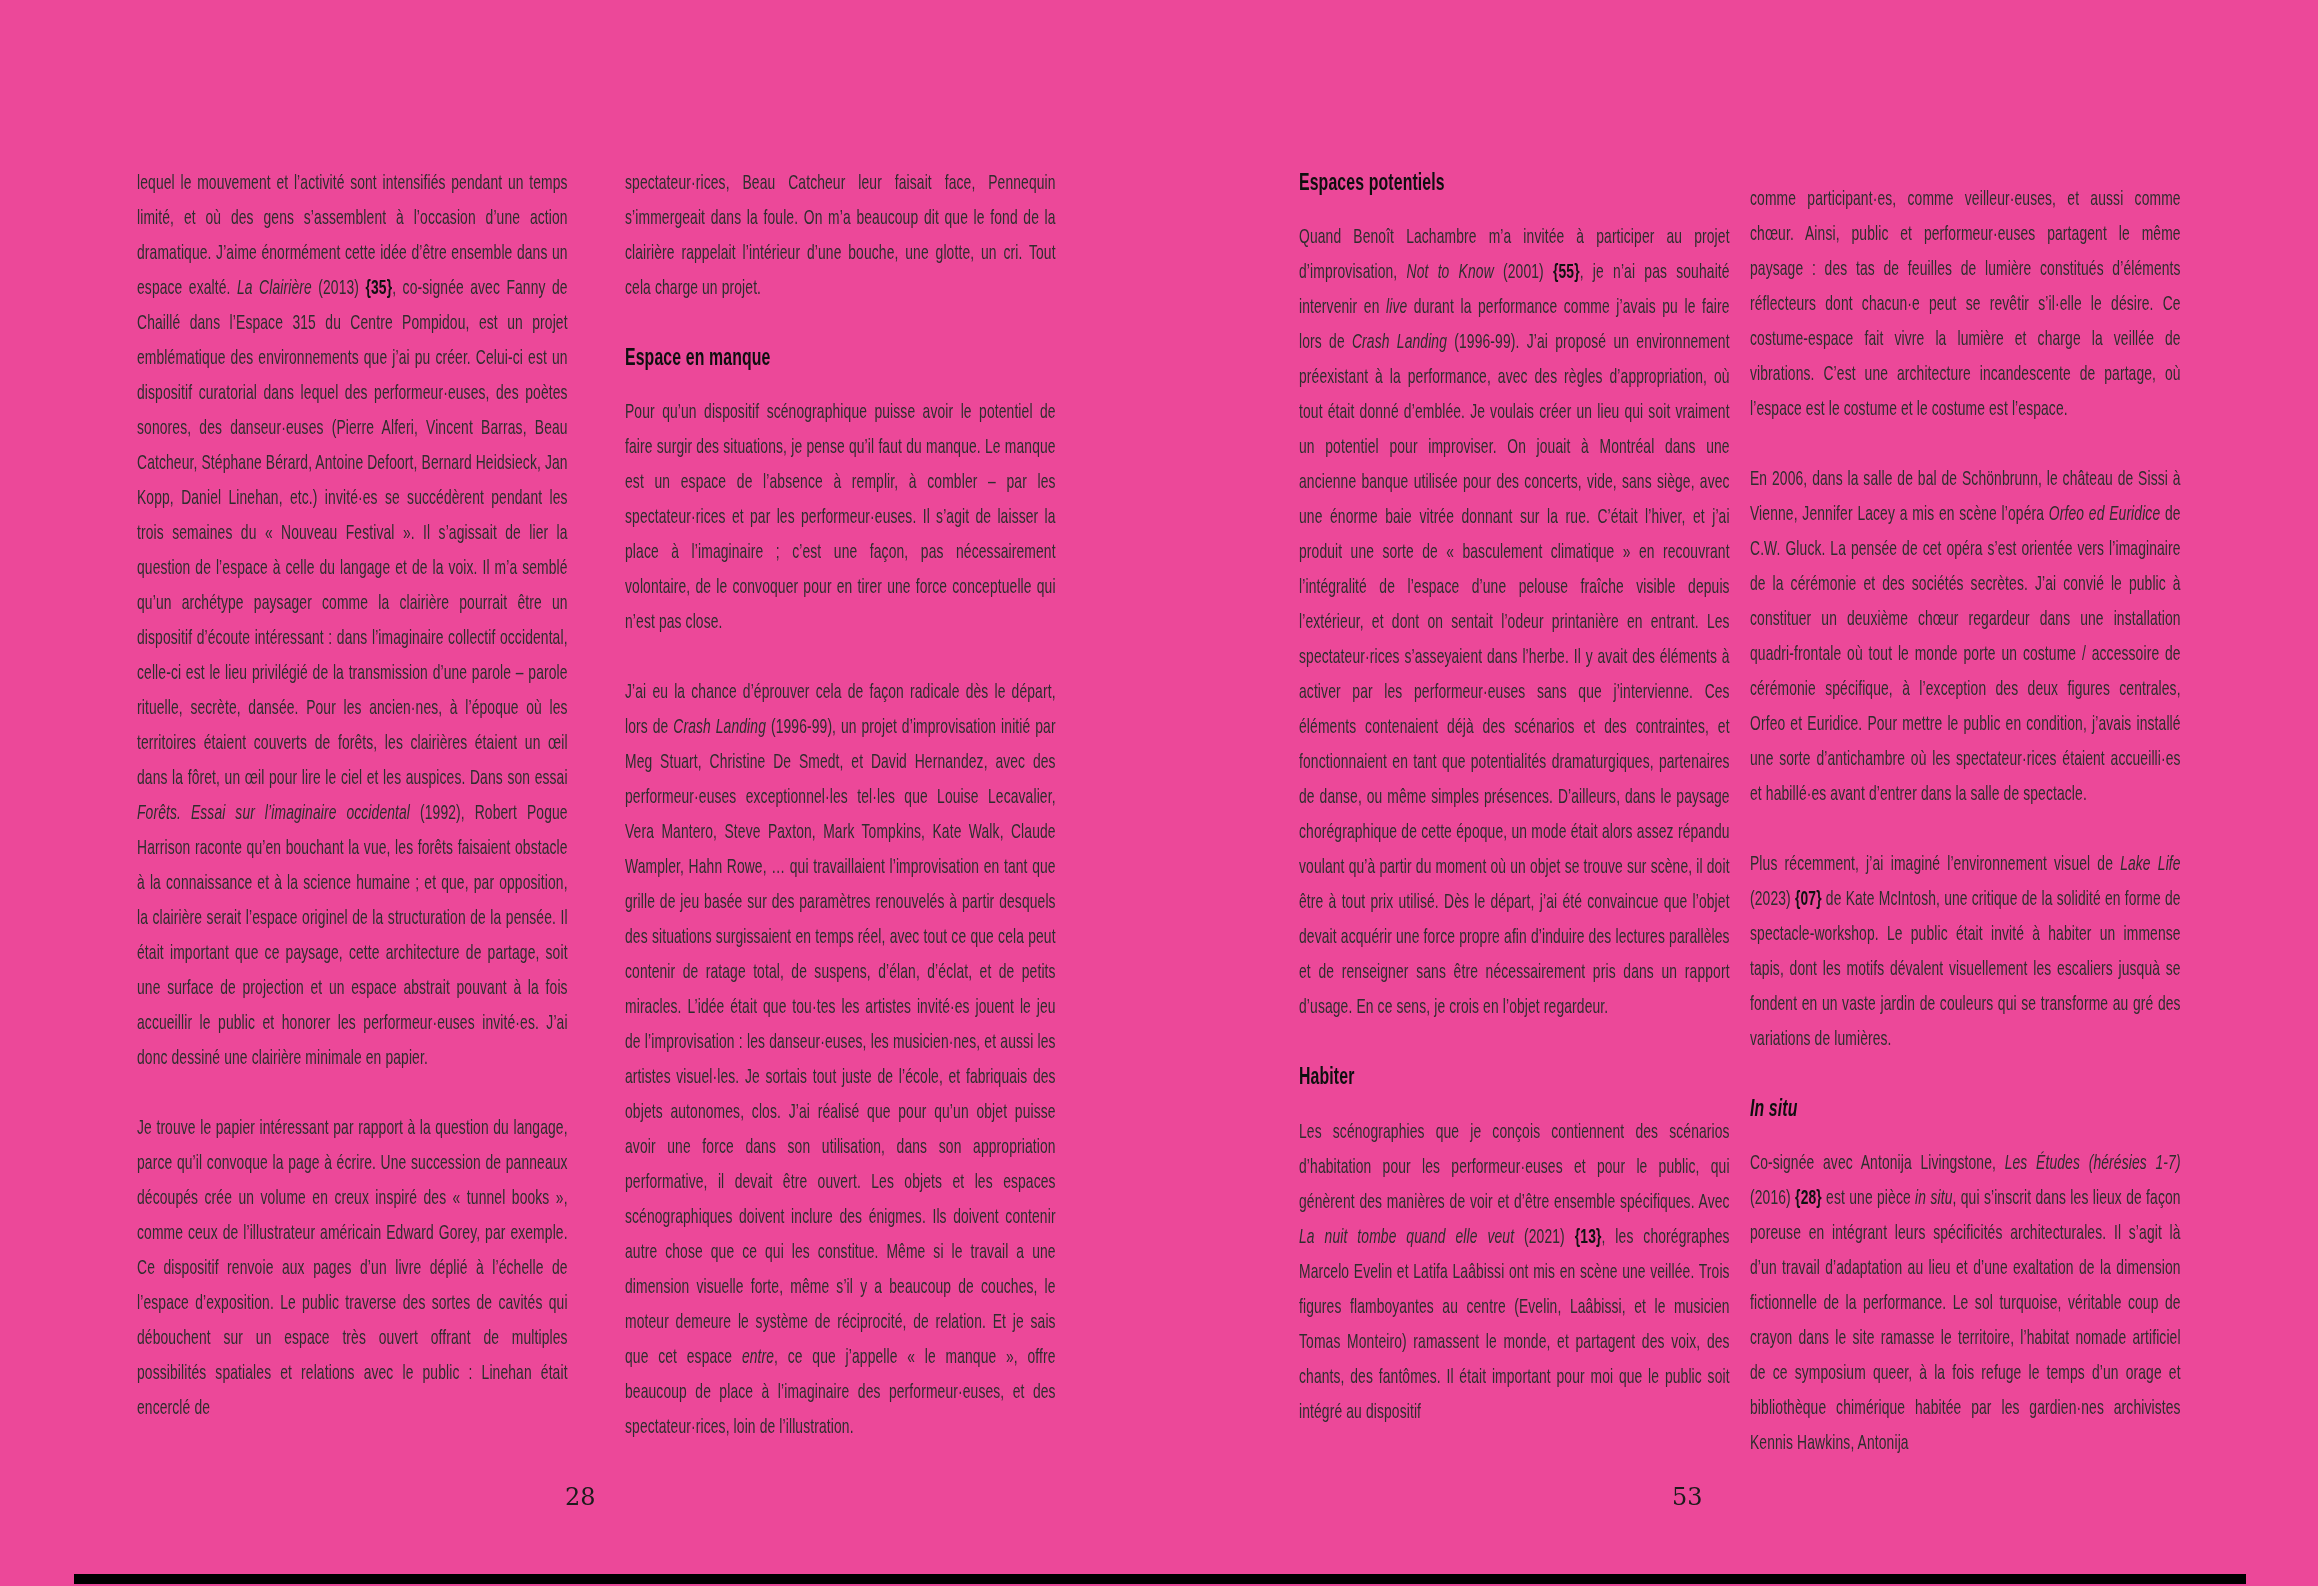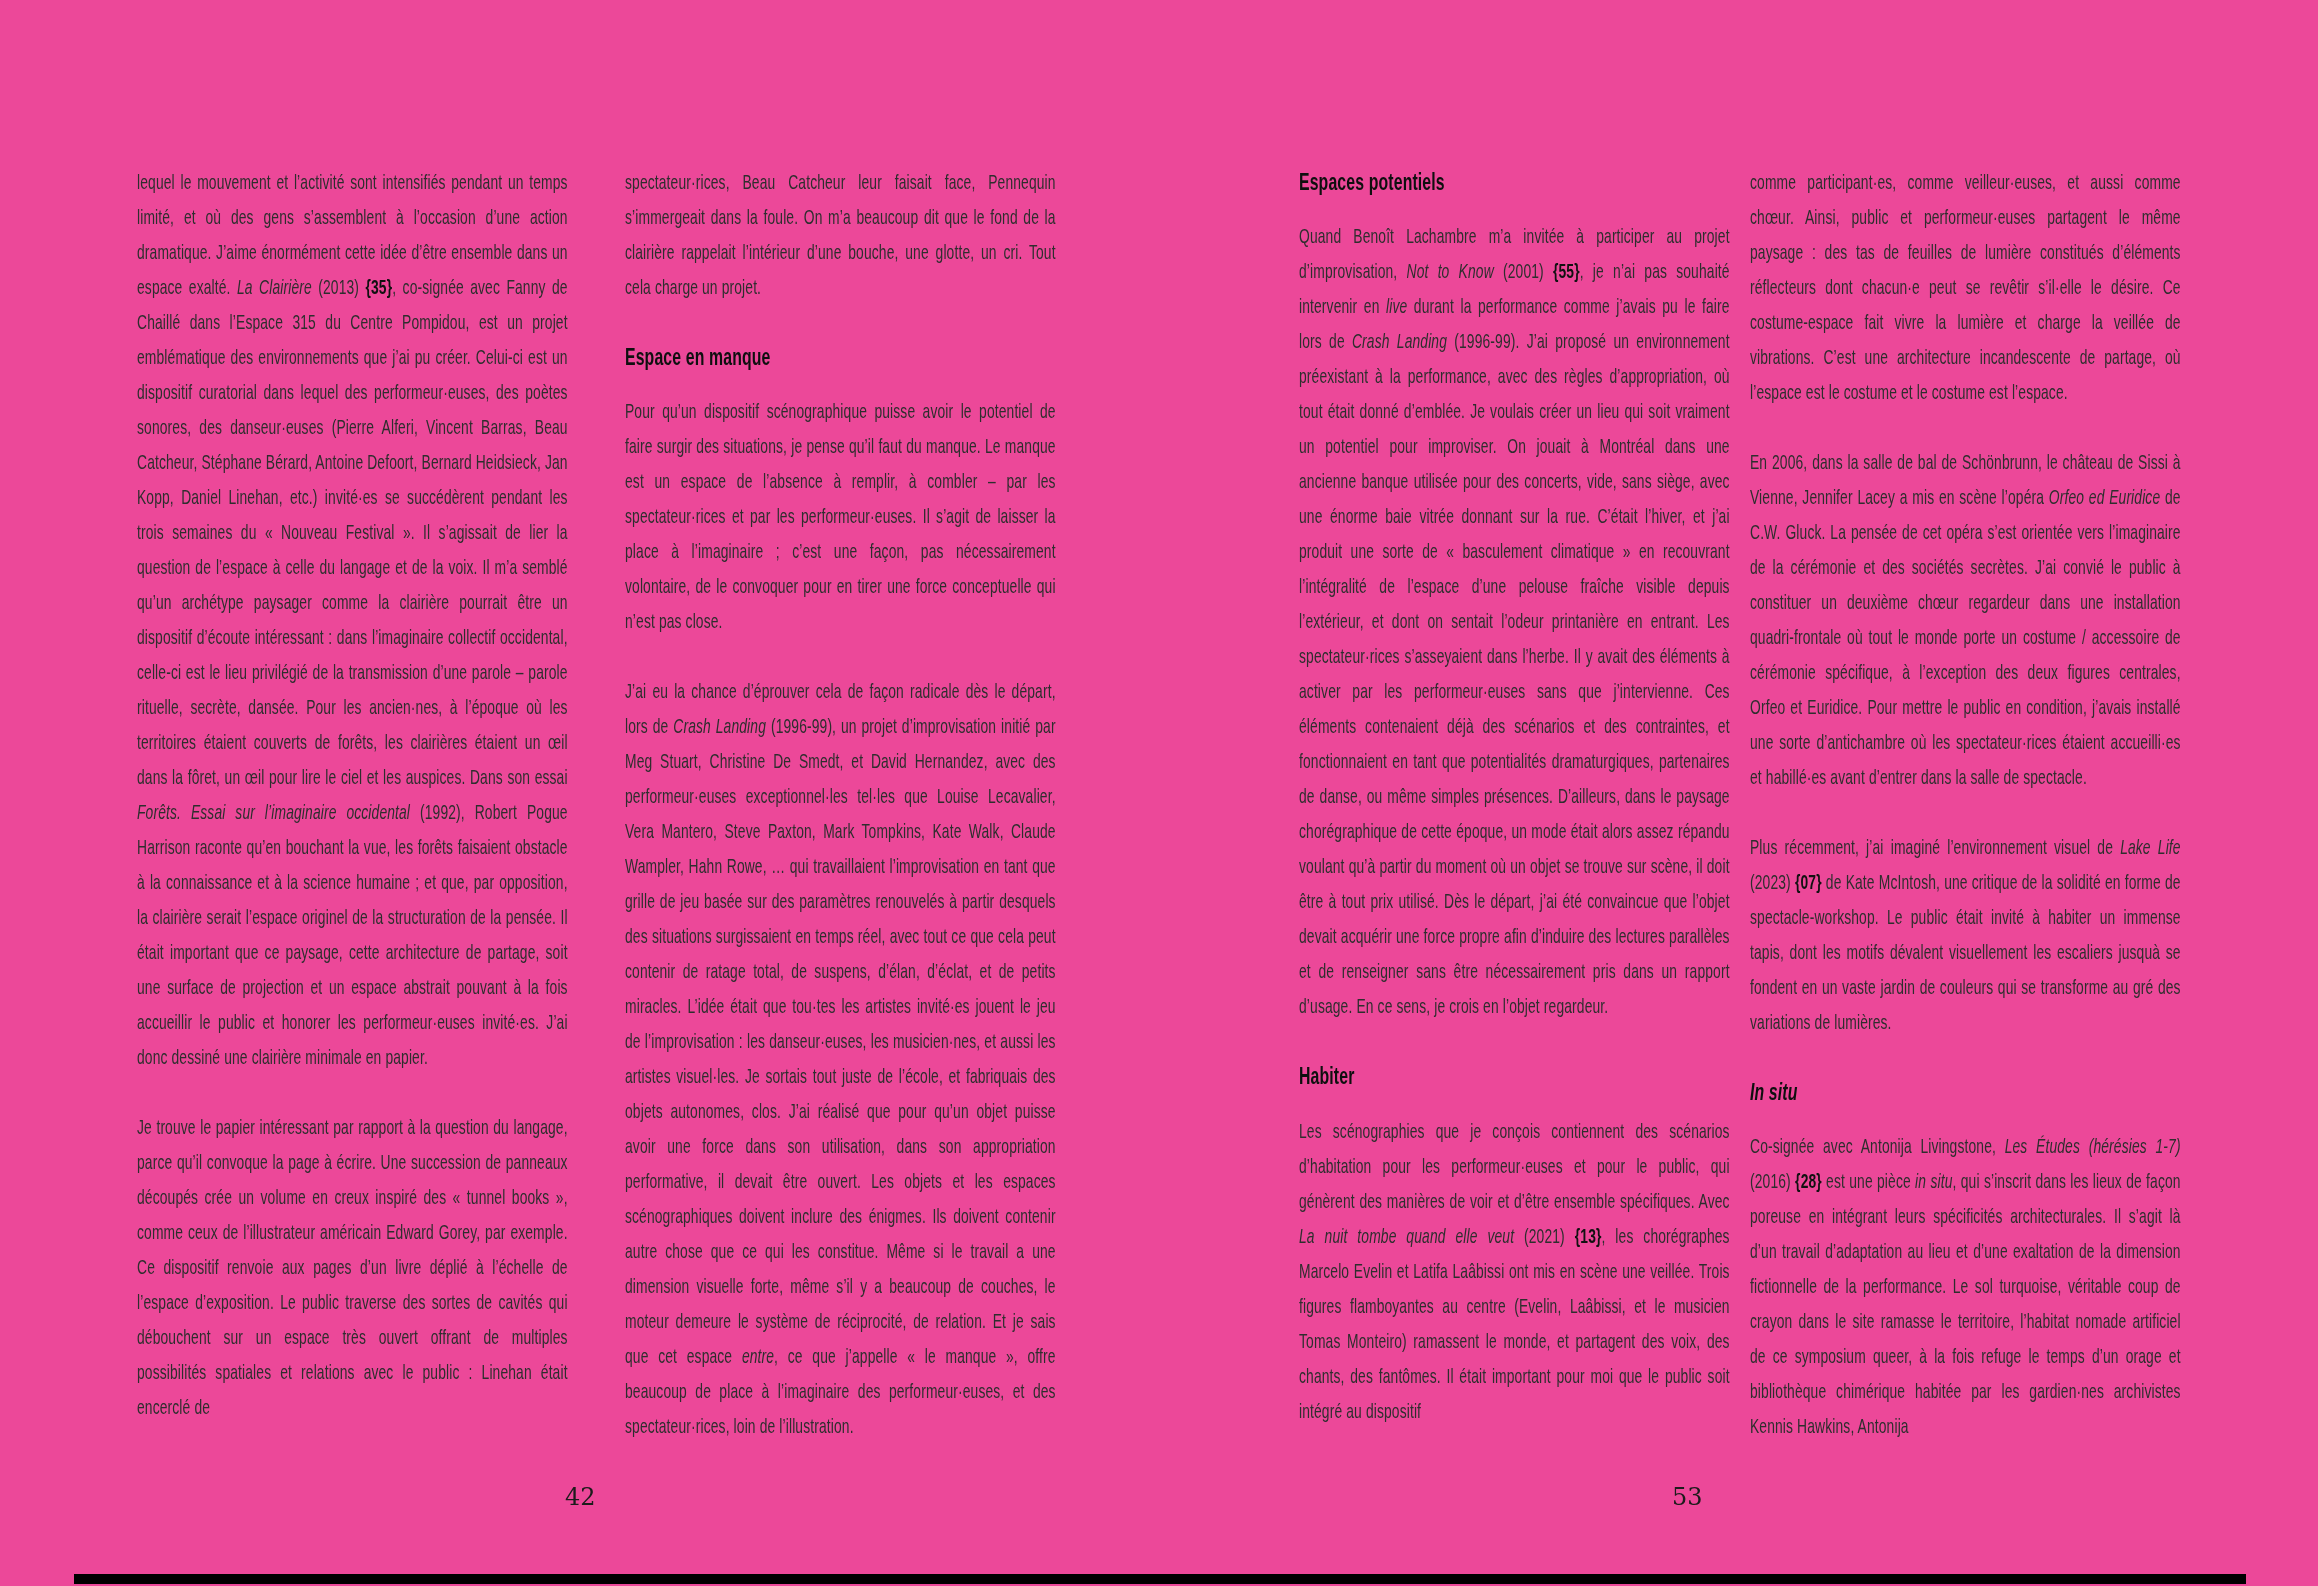--- a/index.html
+++ b/index.html
@@ -24,21 +24,21 @@
   }
   
   .col-inner {
     width: 653px;
     transform: scaleX(0.6595);
     transform-origin: 0 0;
   }
   .col-c1 { left: 137px; }
   .col-c2 { left: 597px; margin-left: 28px; }
   .col-c3 { left: 1299px; }
-  .col-c4 { left: 1750px; }
+  .col-c4 { left: 1750px; margin-top: 16px; }
   .col p {
     margin: 0 0 35px 0;
     font-size: 21px;
     line-height: 35px;
     color: #2e2e2e;
     text-align: justify;
     letter-spacing: 0.2px;
   }
   .section-head {
     font-size: 24px;
@@ -102,18 +102,18 @@
   <div class="col col-c4">
     <div class="col-inner">
       <p>comme participant·es, comme veilleur·euses, et aussi comme chœur. Ainsi, public et performeur·euses partagent le même paysage : des tas de feuilles de lumière constitués d’éléments réflecteurs dont chacun·e peut se revêtir s’il·elle le désire. Ce costume-espace fait vivre la lumière et charge la veillée de vibrations. C’est une architecture incandescente de partage, où l’espace est le costume et le costume est l’espace.</p>
       <p>En 2006, dans la salle de bal de Schönbrunn, le château de Sissi à Vienne, Jennifer Lacey a mis en scène l’opéra <i>Orfeo ed Euridice</i> de C.W. Gluck. La pensée de cet opéra s’est orientée vers l’imaginaire de la cérémonie et des sociétés secrètes. J’ai convié le public à constituer un deuxième chœur regardeur dans une installation quadri-frontale où tout le monde porte un costume / accessoire de cérémonie spécifique, à l’exception des deux figures centrales, Orfeo et Euridice. Pour mettre le public en condition, j’avais installé une sorte d’antichambre où les spectateur·rices étaient accueilli·es et habillé·es avant d’entrer dans la salle de spectacle.</p>
       <p>Plus récemment, j’ai imaginé l’environnement visuel de <i>Lake Life</i> (2023) <b>{07}</b> de Kate McIntosh, une critique de la solidité en forme de spectacle-workshop. Le public était invité à habiter un immense tapis, dont les motifs dévalent visuellement les escaliers jusquà se fondent en un vaste jardin de couleurs qui se transforme au gré des variations de lumières.</p>
       <div class="section-head head-italic">In situ</div>
       <p>Co-signée avec Antonija Livingstone, <i>Les Études (hérésies 1-7)</i> (2016) <b>{28}</b> est une pièce <i>in situ</i>, qui s’inscrit dans les lieux de façon poreuse en intégrant leurs spécificités architecturales. Il s’agit là d’un travail d’adaptation au lieu et d’une exaltation de la dimension fictionnelle de la performance. Le sol turquoise, véritable coup de crayon dans le site ramasse le territoire, l’habitat nomade artificiel de ce symposium queer, à la fois refuge le temps d’un orage et bibliothèque chimérique habitée par les gardien·nes archivistes Kennis Hawkins, Antonija</p>
     </div>
   </div>
 
-  <div class="pagenum pagenum-left">42</div>
+  <div class="pagenum pagenum-left">28</div>
   <div class="pagenum pagenum-right">53</div>
 
   <div class="footer-rule"></div>
 </div>
 
 
 </body></html>

